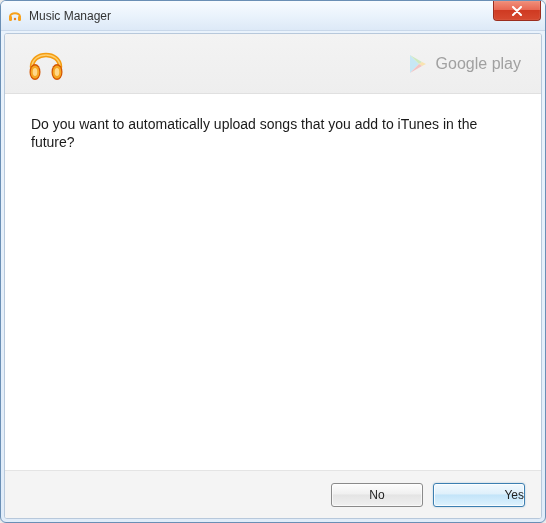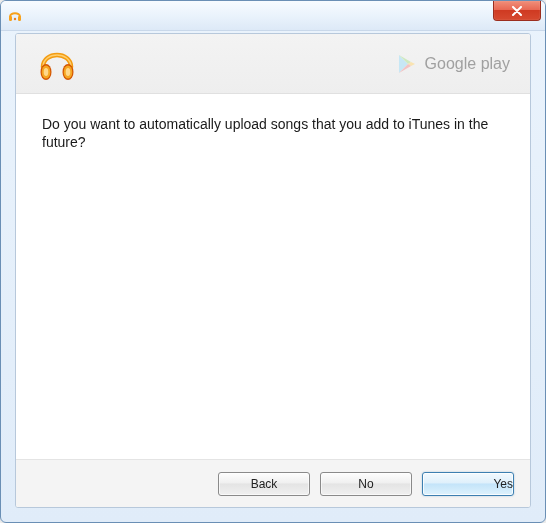--- a/index.html
+++ b/index.html
@@ -59,21 +59,21 @@
       align-items: center;
       justify-content: center;
       cursor: pointer;
       box-shadow: inset 0 0 1px rgba(255,255,255,0.5);
     }
     .close-btn svg {
       width: 12px;
       height: 10px;
     }
     .content-frame {
-      margin: 14px;
+      margin: 3px;
       margin-top: 2px;
       flex: 1;
       border: 1px solid #b7c8db;
       border-radius: 3px;
       background: #fff;
       display: flex;
       flex-direction: column;
       overflow: hidden;
     }
     .header-band {
@@ -147,20 +147,21 @@
 
   <div class="titlebar">
     <span class="app-icon">
       <svg viewBox="0 0 16 16">
         <path d="M3 9 C3 4, 13 4, 13 9" stroke="#f7a11b" stroke-width="2" fill="none"></path>
         <rect x="2" y="8" width="3" height="5" rx="1.2" fill="#f7a11b"></rect>
         <rect x="11" y="8" width="3" height="5" rx="1.2" fill="#f7a11b"></rect>
         <circle cx="8" cy="11" r="1.2" fill="#e67e22"></circle>
       </svg>
     </span>
+    <span class="title">Music Manager</span>
     <div class="close-btn">
       <span>
         <svg viewBox="0 0 12 10">
           <path d="M2 1 L10 9 M10 1 L2 9" stroke="#fff" stroke-width="2" stroke-linecap="round"></path>
         </svg>
       </span>
     </div>
   </div>
 
   <div class="content-frame">
@@ -189,19 +190,18 @@
         </span>
         <span class="brand-text">Google play</span>
       </div>
     </div>
 
     <div class="body-area">
       <div class="question">Do you want to automatically upload songs that you add to iTunes in the future?</div>
     </div>
 
     <div class="button-bar">
-      <button class="btn">Back</button>
       <button class="btn">No</button>
       <button class="btn btn-primary">Yes</button>
     </div>
   </div>
 
 </div>
 
 </body></html>

